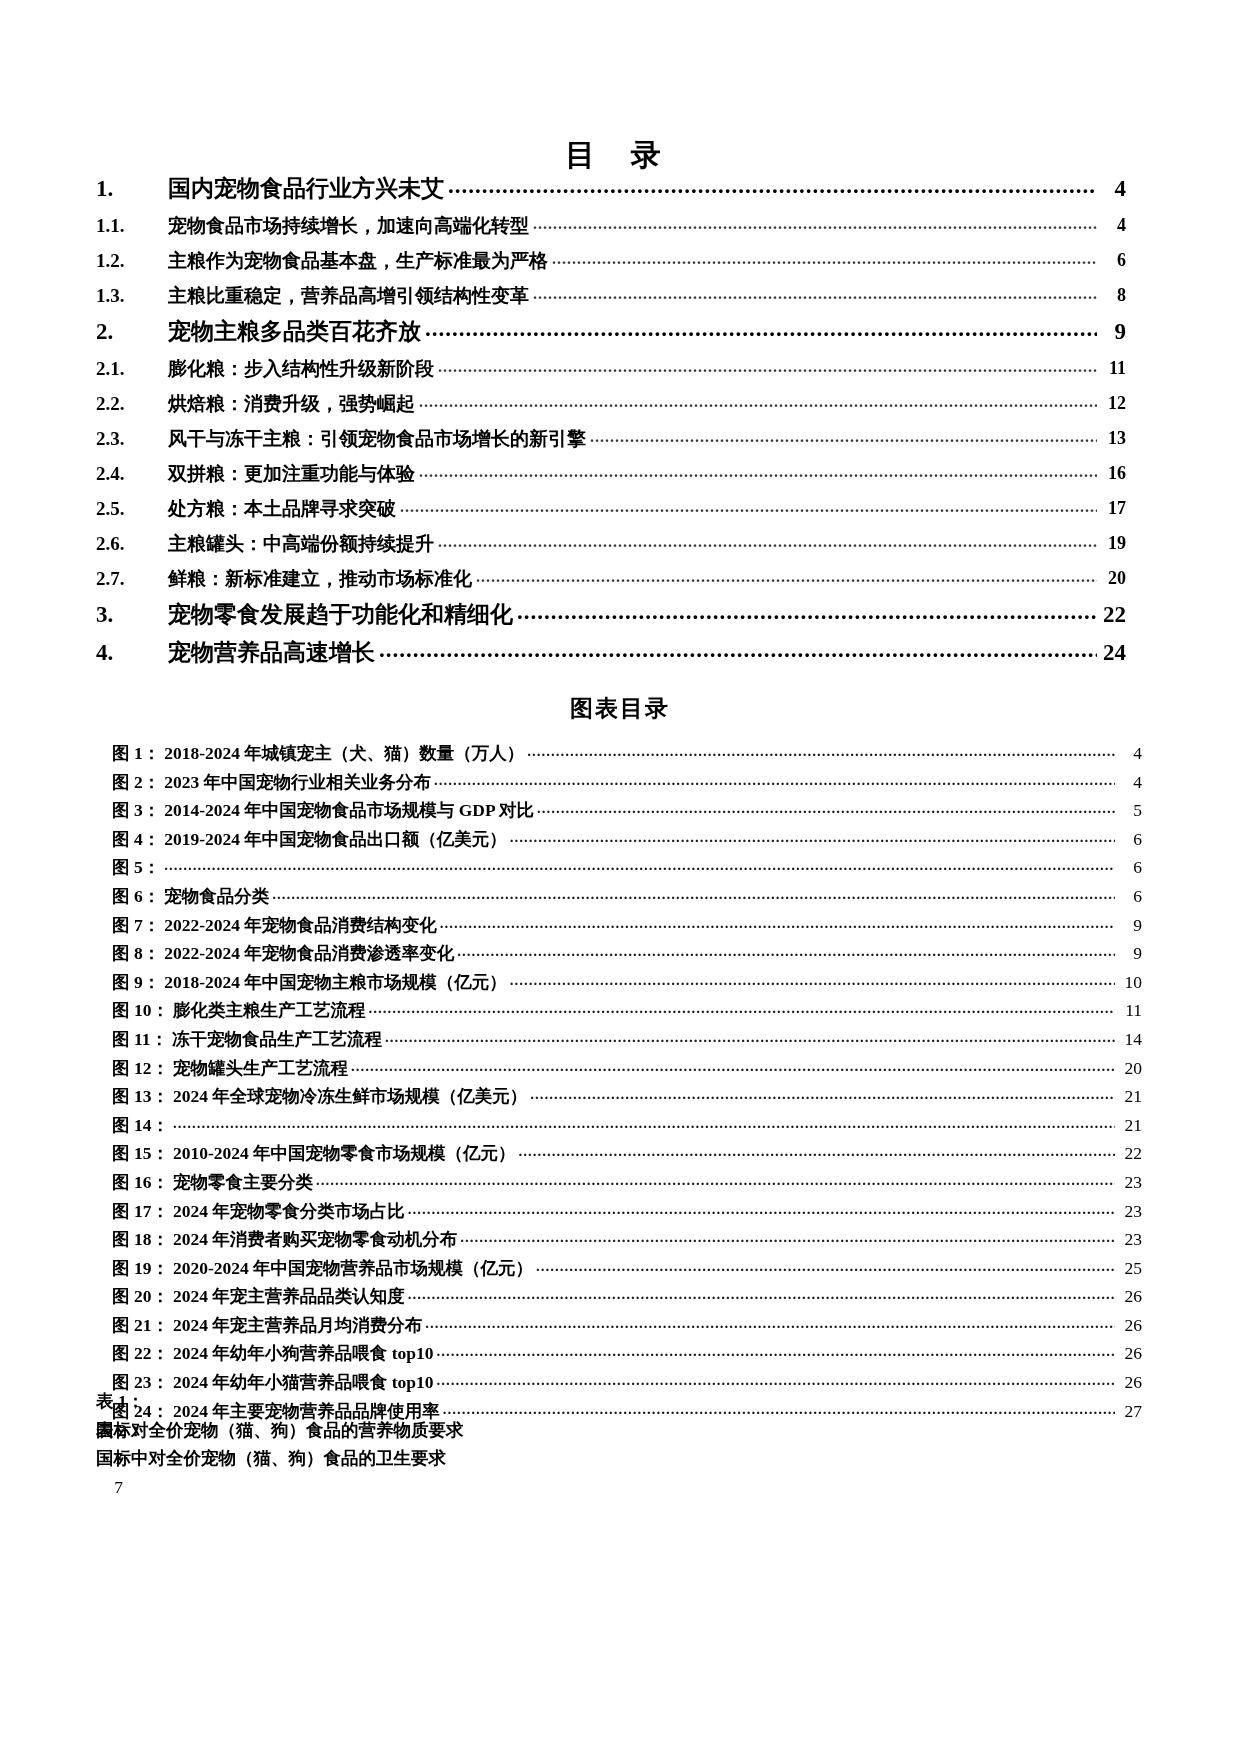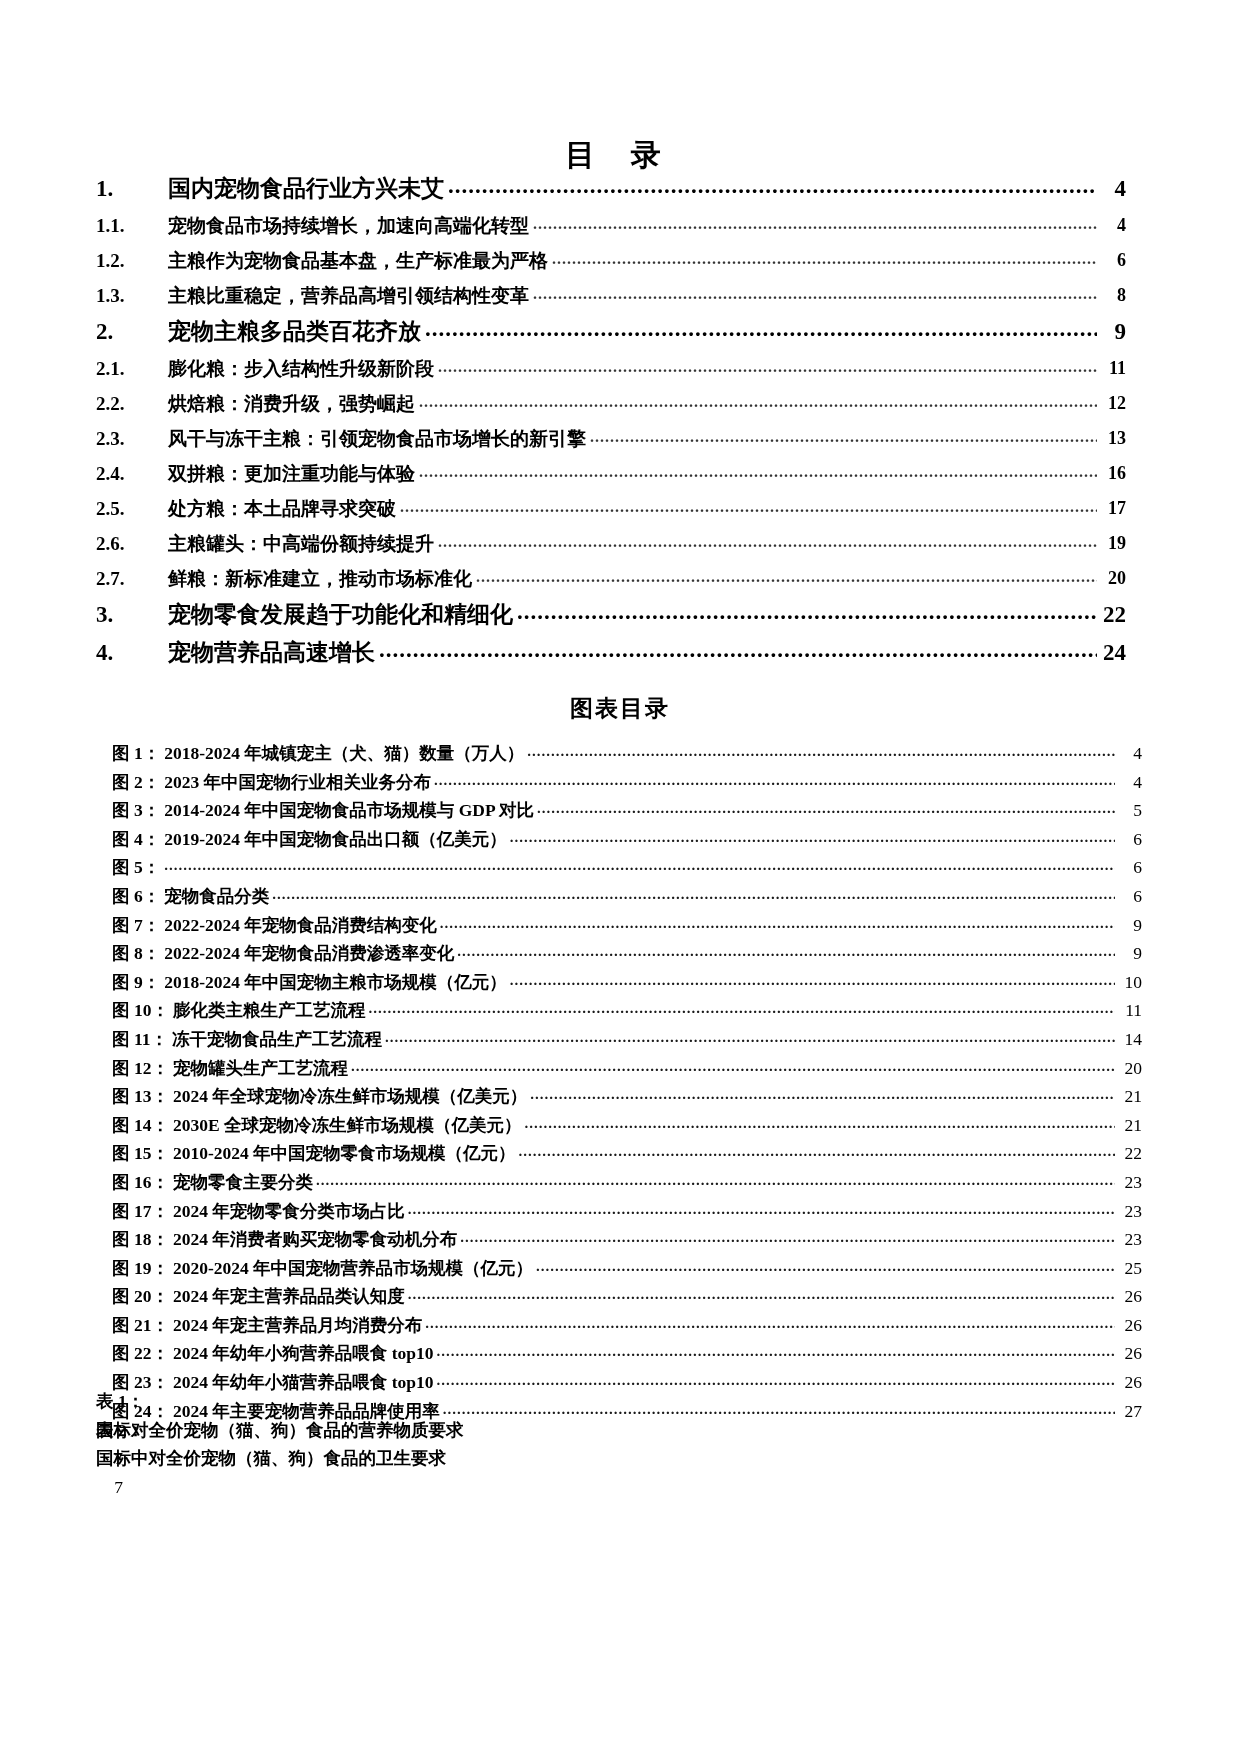--- a/index.html
+++ b/index.html
@@ -317,21 +317,20 @@
         <span class="pg">20</span>
       </div>
       <div class="fig-row">
         <span class="fignum">图 13：</span>
         <span class="figlabel">2024 年全球宠物冷冻生鲜市场规模（亿美元）</span>
         <span class="leader">...............................................................................................................................................................................................................................................</span>
         <span class="pg">21</span>
       </div>
       <div class="fig-row">
         <span class="fignum">图 14：</span>
-        <span class="figlabel">2030E 全球宠物冷冻生鲜市场规模（亿美元）</span>
         <span class="leader">...............................................................................................................................................................................................................................................</span>
         <span class="pg">21</span>
       </div>
       <div class="fig-row">
         <span class="fignum">图 15：</span>
         <span class="figlabel">2010-2024 年中国宠物零食市场规模（亿元）</span>
         <span class="leader">...............................................................................................................................................................................................................................................</span>
         <span class="pg">22</span>
       </div>
       <div class="fig-row">

